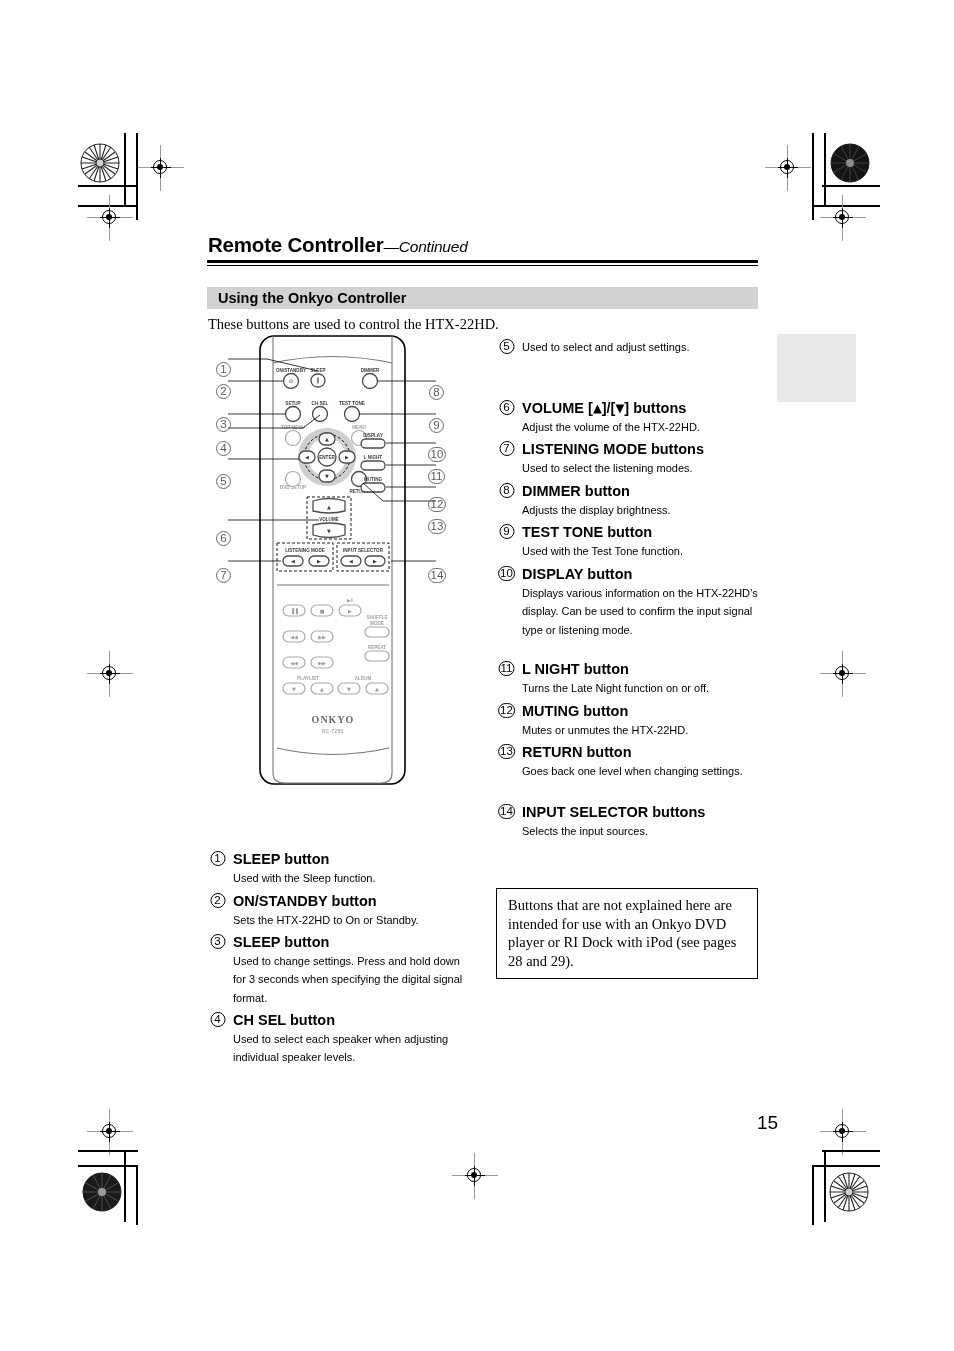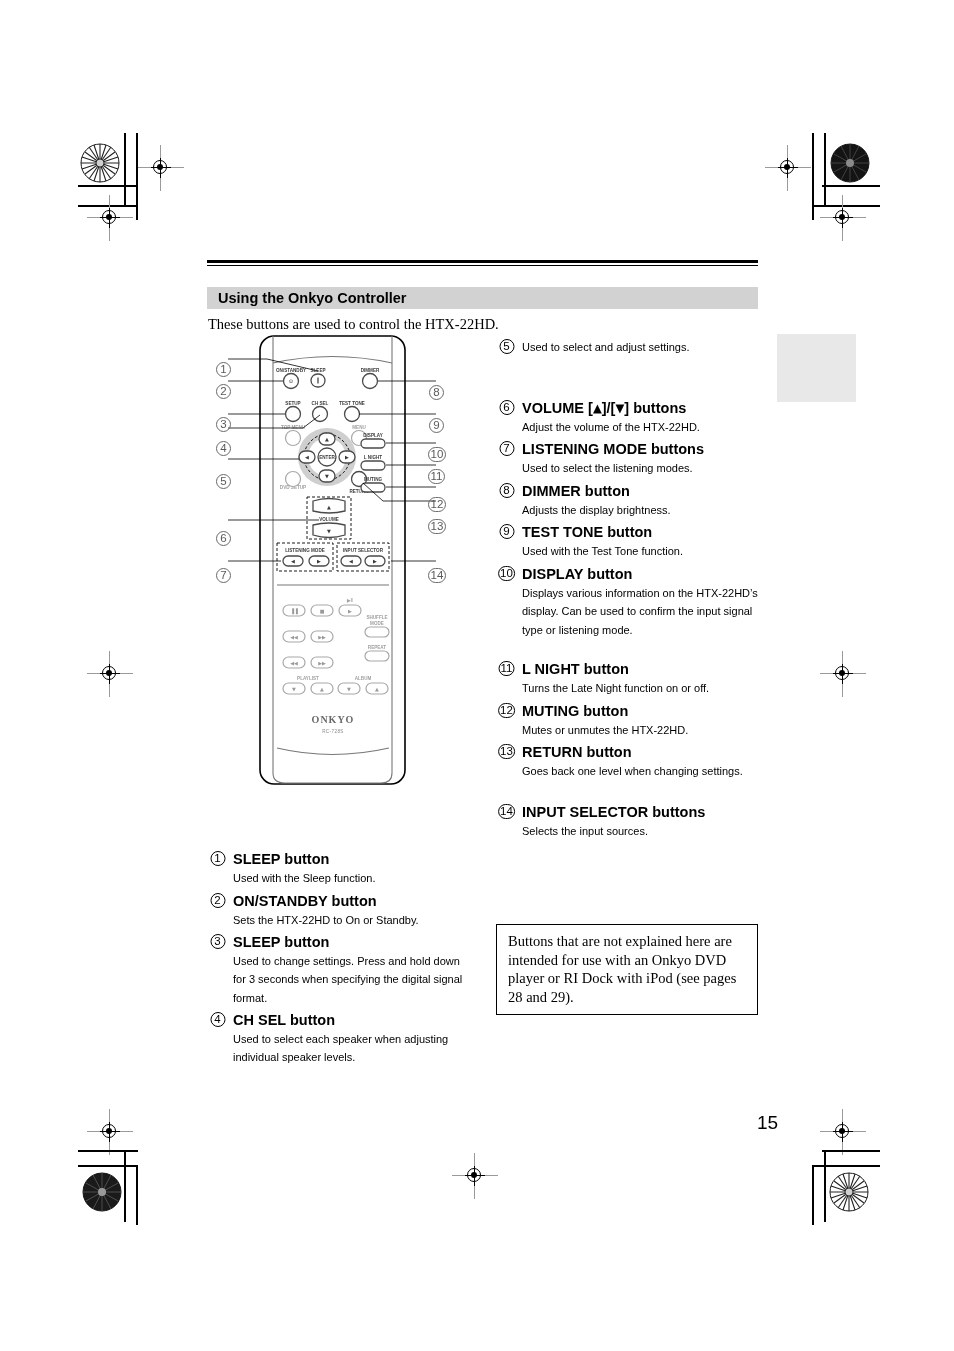--- a/index.html
+++ b/index.html
@@ -402,20 +402,23 @@
 
   <div class="reg-target" style="left:462px; top:1163px;">
     <div class="h"></div>
       <div class="v"></div>
       <div class="hc"></div>
       <div class="vc"></div>
     <div class="ring"></div>
       <div class="dot"></div>
   </div>
 
+  <div class="chapter-title" style="left:208px; top:233px;">
+    <span>Remote Controller</span><span class="cont">—Continued</span>
+  </div>
   <div class="rule-thick" style="left:207px; top:260px; width:551px; height:2.6px;"></div>
   <div class="rule-thick" style="left:207px; top:265px; width:551px; height:1.3px;"></div>
 
   <div class="section-band" style="left:207px; top:287px; width:551px; height:22px;">
     <span>Using the Onkyo Controller</span>
   </div>
 
   <div class="intro-line" style="left:208px; top:316px;">These buttons are used to control the HTX-22HD.</div>
 
   <div class="thumb-tab" style="left:777px; top:334px; width:79px; height:68px;"></div>
@@ -757,19 +760,19 @@
   <div class="entry" style="left:208px; top:1011px; width:265px;">
     <div class="num">
         <span class="ringnum">4</span>
       </div>
     <div class="body">
       <div class="head">CH SEL button</div>
       <div class="desc">Used to select each speaker when adjusting individual speaker levels.</div>
     </div>
   </div>
 
-  <div class="note-box" style="left:496px; top:888px; width:262px;margin-top:36px;">
+  <div class="note-box" style="left:496px; top:888px; width:262px;">
     <span>Buttons that are not explained here are intended for use with an Onkyo DVD player or RI Dock with iPod (see pages 28 and 29).</span>
   </div>
 
   <div class="page-num" style="left:757px; top:1112px;">15</div>
 
 </div>
 
 </body></html>

